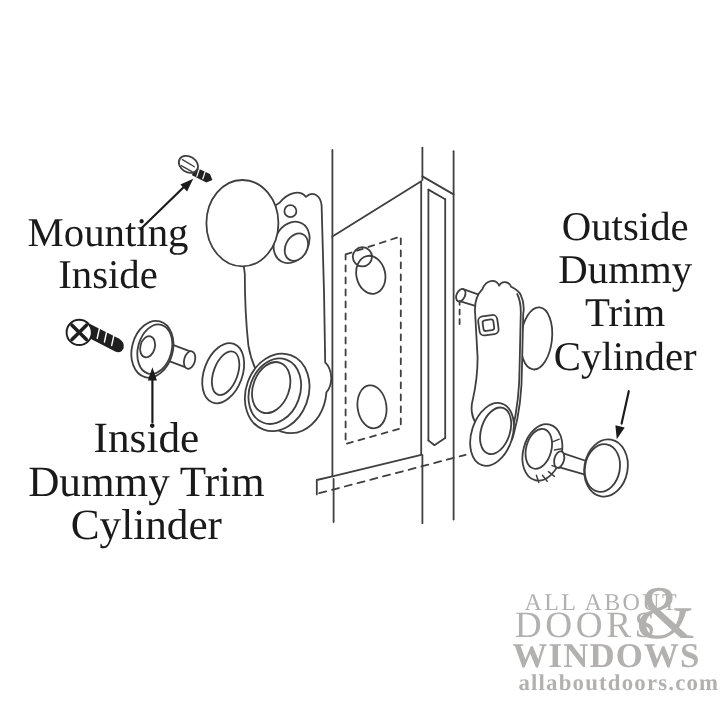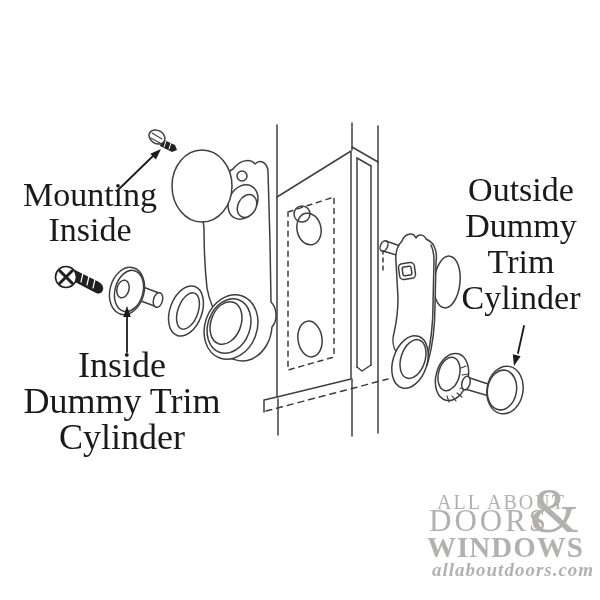--- a/index.html
+++ b/index.html
@@ -14,21 +14,21 @@
   }
   .label span{display:block;}
   #label-mounting{left:6px;top:177px;width:168px;font-size:34px;line-height:35px;}
   #label-inside{left:9px;top:347px;width:226px;font-size:36px;line-height:36px;}
   #label-outside{left:438px;top:172px;width:166px;font-size:34px;line-height:36px;}
   .wm{position:absolute;color:#b3b0b0;font-family:"Liberation Serif","DejaVu Serif",serif;white-space:nowrap;}
   #wm-allabout{left:437px;top:491px;font-size:20px;letter-spacing:2px;}
   #wm-doors{left:429px;top:505px;font-size:31px;font-weight:normal;letter-spacing:3px;line-height:1;}
   #wm-amp{left:530px;top:480px;font-size:63px;line-height:1;}
   #wm-windows{left:427px;top:533px;font-size:29px;font-weight:bold;letter-spacing:1px;line-height:1;}
-  #wm-url{left:432px;top:560px;font-size:19px;font-weight:bold;letter-spacing:1px;line-height:1;font-style:italic;}
+  #wm-url{left:432px;top:560px;font-size:19px;font-weight:bold;letter-spacing:1px;line-height:1;}
 </style>
 </head>
 <body>
 
 <div id="stage">
 
   <svg id="drawing" width="600" height="600" viewBox="0 0 600 600">
     <g stroke="#3f3f3f" fill="none" stroke-width="1.5" stroke-linecap="round" stroke-linejoin="round">
 
       <g>

